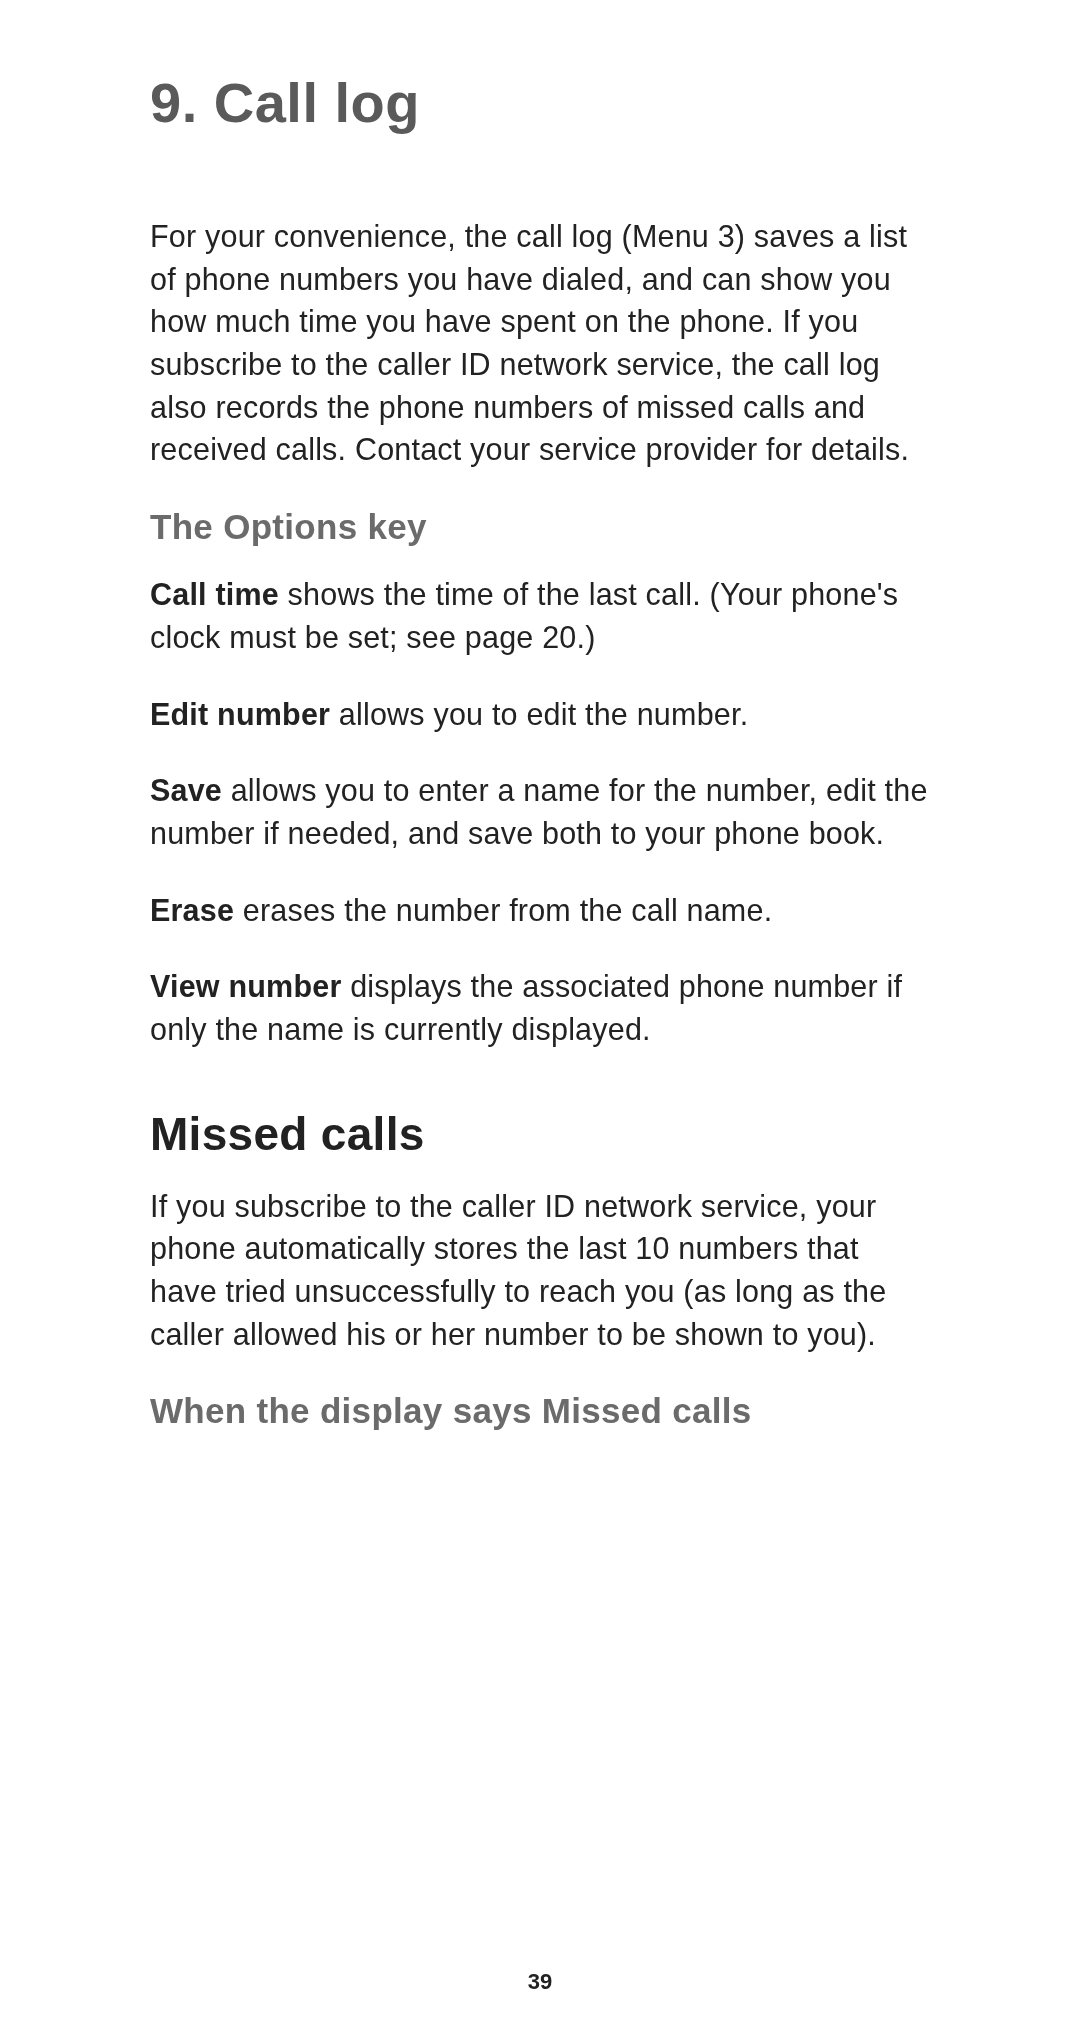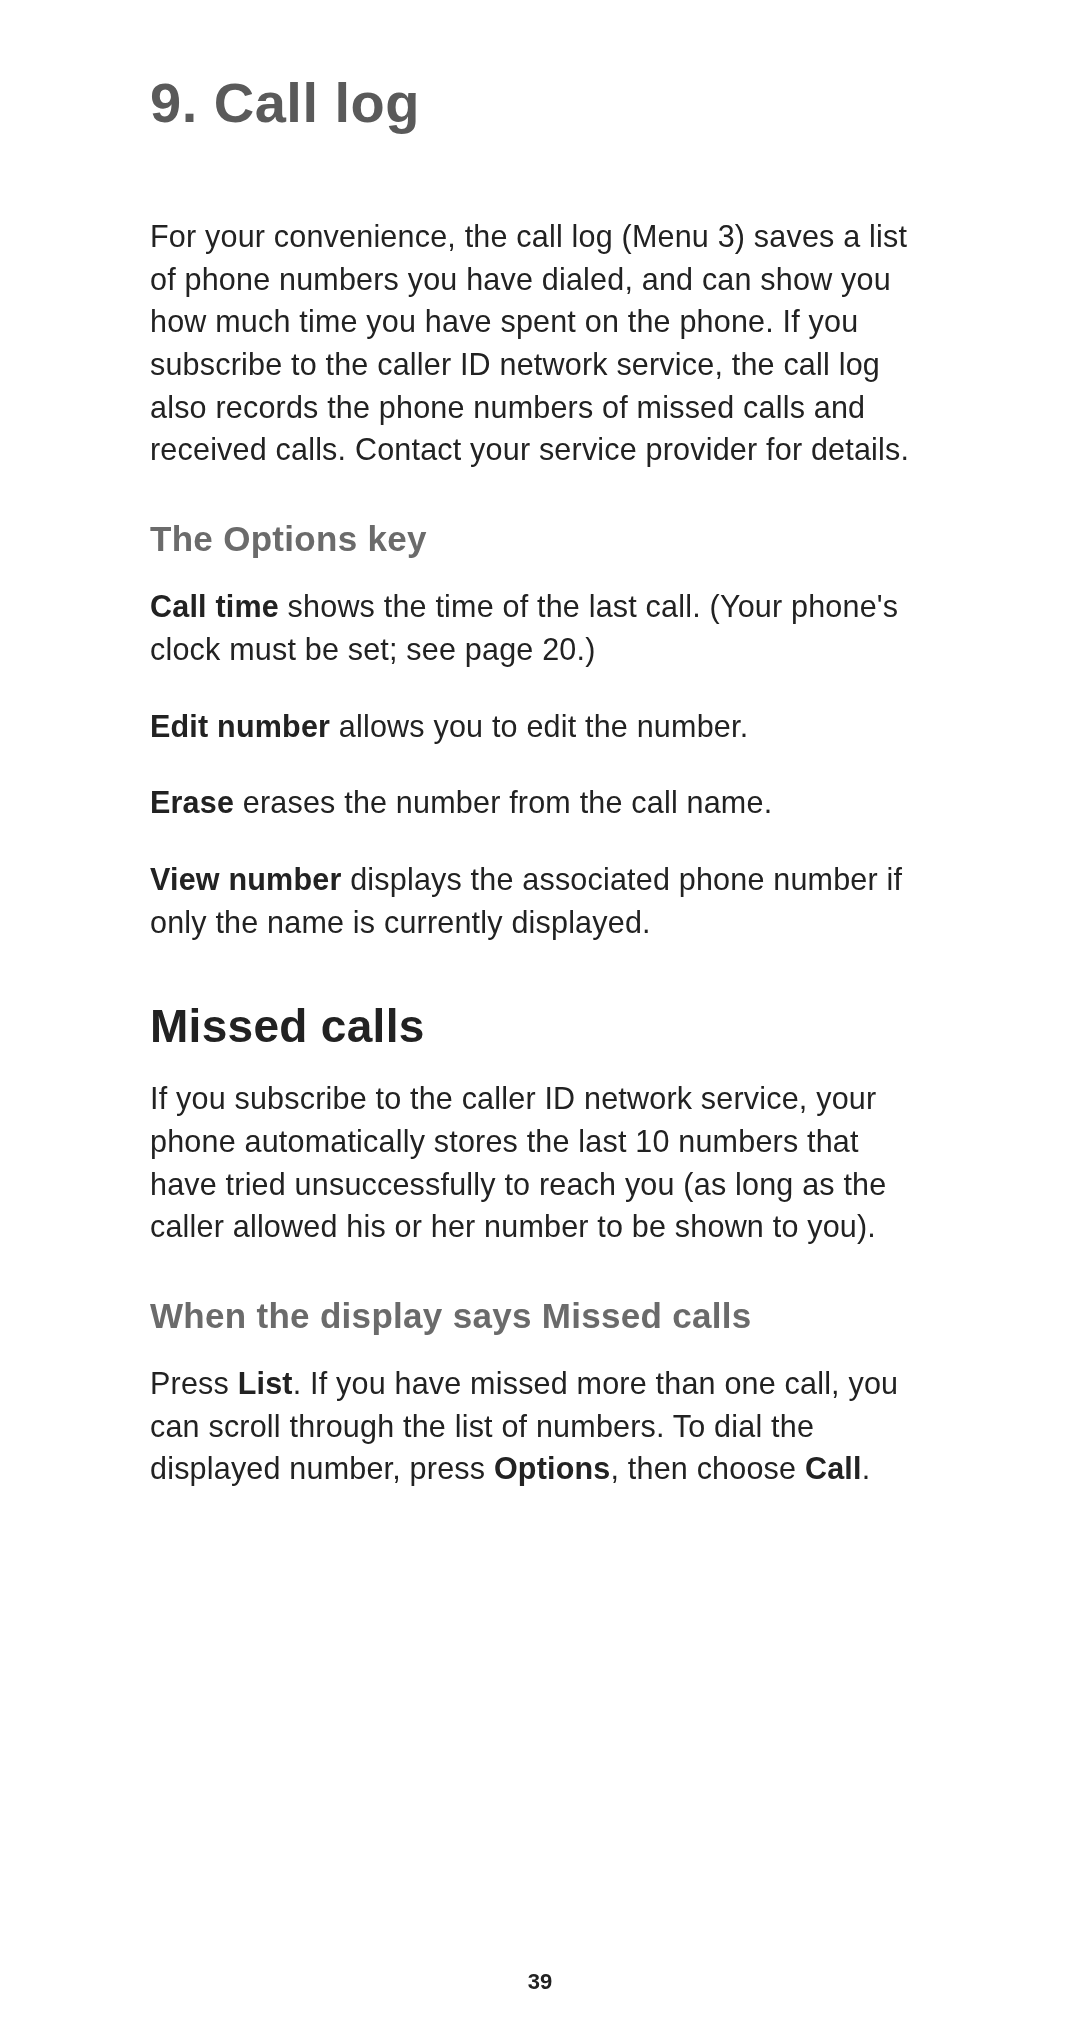--- a/index.html
+++ b/index.html
@@ -28,21 +28,21 @@
     font-size: 30.5px;
     line-height: 1.40;
     color: #222;
     margin: 0 0 34px 0;
     letter-spacing: 0.2px;
   }
   h3.subhead {
     font-size: 35px;
     font-weight: 700;
     color: #6b6b6b;
-    margin: 48px 0 26px 0;
+    margin: 36px 0 26px 0;
     letter-spacing: 0.3px;
   }
   h2.section {
     font-size: 46px;
     font-weight: 700;
     color: #222;
     margin: 56px 0 24px 0;
     letter-spacing: 0.3px;
   }
   .b { font-weight: 700; }
@@ -71,33 +71,33 @@
 
 
   <p class="body">
     <span class="b">Call time</span><span> shows the time of the last call. (Your phone's clock must be set; see page 20.)</span>
   </p>
 
   <p class="body">
     <span class="b">Edit number</span><span> allows you to edit the number.</span>
   </p>
 
+  <p class="body">
+    <span class="b">Save</span><span> allows you to enter a name for the number, edit the number if needed, and save both to your phone book.</span>
+  </p>
 
   <p class="body">
     <span class="b">Erase</span><span> erases the number from the call name.</span>
   </p>
 
   <p class="body">
     <span class="b">View number</span><span> displays the associated phone number if only the name is currently displayed.</span>
   </p>
 
   <h2 class="section">Missed calls</h2>
 
   <p class="body">If you subscribe to the caller ID network service, your phone automatically stores the last 10 numbers that have tried unsuccessfully to reach you (as long as the caller allowed his or her number to be shown to you).</p>
 
   <h3 class="subhead">When the display says Missed calls</h3>
 
-  <p class="body">
-    <span>Press </span><span class="b">List</span><span>. If you have missed more than one call, you can scroll through the list of numbers. To dial the displayed number, press </span><span class="b">Options</span><span>, then choose </span><span class="b">Call</span><span>.</span>
-  </p>
 
   <div class="pagenum">39</div>
 </div>
 
 </body></html>

